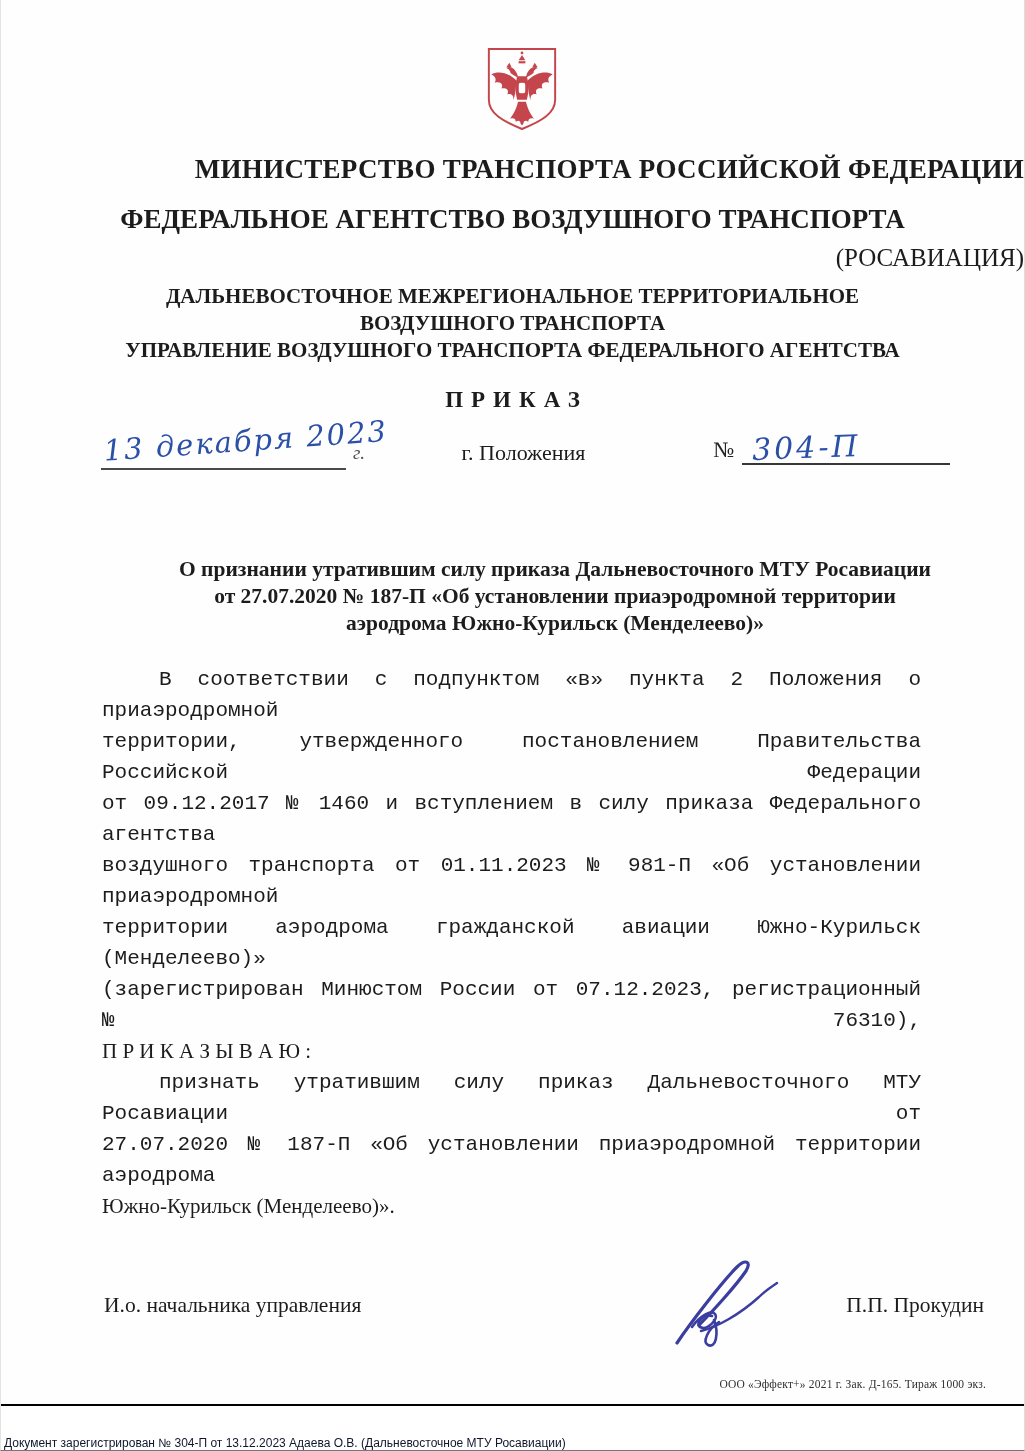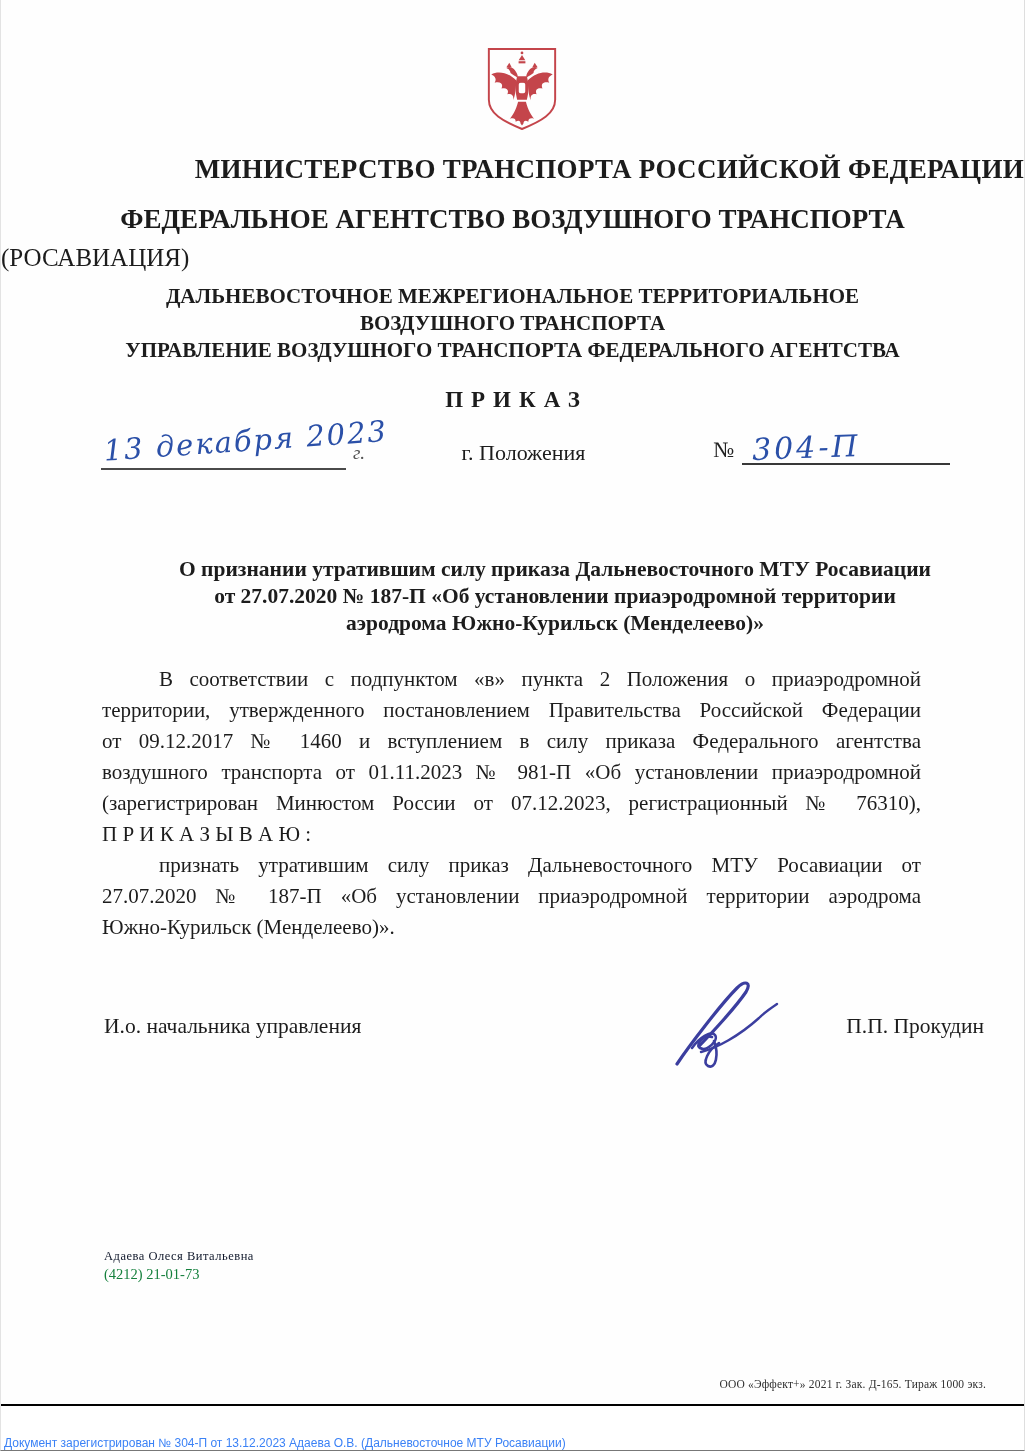--- a/index.html
+++ b/index.html
@@ -29,21 +29,21 @@
     letter-spacing: 0.3px;
   }
   .h-agency {
     margin-top: 17px;
     text-align: center;
     font-size: 27px; font-weight: bold;
     line-height: 33px;
   }
   .h-agency-short {
     margin-top: 7px;
-    text-align: left;
+    text-align: right;
     font-size: 25px; font-weight: normal;
     line-height: 30px;
   }
   .h-division {
     margin-top: 10px;
     text-align: center;
     font-size: 21px; font-weight: bold;
     line-height: 27px;
   }
   .doc-type {
@@ -102,21 +102,21 @@
     text-align: center;
     font-size: 21.5px; font-weight: bold;
     line-height: 27px;
   }
   .body-text {
     margin: 27px 103px 0 101px;
     font-size: 21px;
     line-height: 31px;
   }
   .bline { white-space: normal; }
-  .bline.justify { text-align: justify; text-align-last: justify; }
+  .bline.justify { text-align: justify; text-align-last: justify; font-family: Liberation Mono, monospace; }
   .bline.indent { text-indent: 57px; }
   .sign-row { position: relative; margin-top: 49px; height: 92px; }
   .sign-position { position: absolute; left: 103px; top: 22px; font-size: 21.5px; }
   .sign-name { position: absolute; right: 40px; top: 22px; font-size: 21.5px; text-align: center; }
   .sign-scribble { position: absolute; left: 658px; top: -28px; width: 125px; height: 118px; }
   .executor {
     margin: 164px 0 0 103px;
     color: #3f3f3f;
   }
   .executor-name { font-size: 12.5px; line-height: 16px; letter-spacing: 0.5px; color: #0f172a; }
@@ -124,21 +124,21 @@
   .print-info {
     position: absolute; right: 38px; top: 1378px;
     font-size: 11.5px; color: #2f2f2f; letter-spacing: 0.2px;
   }
   .reg-bar {
     position: absolute; left: 0; right: 0; top: 1404px; bottom: 0;
     border-top: 2px solid #000;
     background: #fff;
     font-family: "Liberation Sans", sans-serif;
     font-size: 12px; line-height: 14.7px;
-    color: #3b82f6;
+    color: #0f172a;
     padding: 1px 0 4px 3px;
     white-space: pre;
   }
 </style>
 </head>
 <body>
 
 <div class="page-wrap">
 
   <div class="emblem">
@@ -190,20 +190,21 @@
     <div>О признании утратившим силу приказа Дальневосточного МТУ Росавиации</div>
     <div>от 27.07.2020 № 187-П «Об установлении приаэродромной территории</div>
     <div>аэродрома Южно-Курильск (Менделеево)»</div>
   </div>
 
   <div class="body-text">
     <div class="bline justify indent">В соответствии с подпунктом «в» пункта 2 Положения о приаэродромной</div>
     <div class="bline justify">территории, утвержденного постановлением Правительства Российской Федерации</div>
     <div class="bline justify">от 09.12.2017 № 1460 и вступлением в силу приказа Федерального агентства</div>
     <div class="bline justify">воздушного транспорта от 01.11.2023 № 981-П «Об установлении приаэродромной</div>
+    <div class="bline justify">территории аэродрома гражданской авиации Южно-Курильск (Менделеево)»</div>
     <div class="bline justify">(зарегистрирован Минюстом России от 07.12.2023, регистрационный № 76310),</div>
     <div class="bline">П Р И К А З Ы В А Ю :</div>
     <div class="bline justify indent">признать утратившим силу приказ Дальневосточного МТУ Росавиации от</div>
     <div class="bline justify">27.07.2020 № 187-П «Об установлении приаэродромной территории аэродрома</div>
     <div class="bline">Южно-Курильск (Менделеево)».</div>
   </div>
 
   <div class="sign-row">
     <div class="sign-position">И.о. начальника управления</div>
     <div class="sign-scribble">

